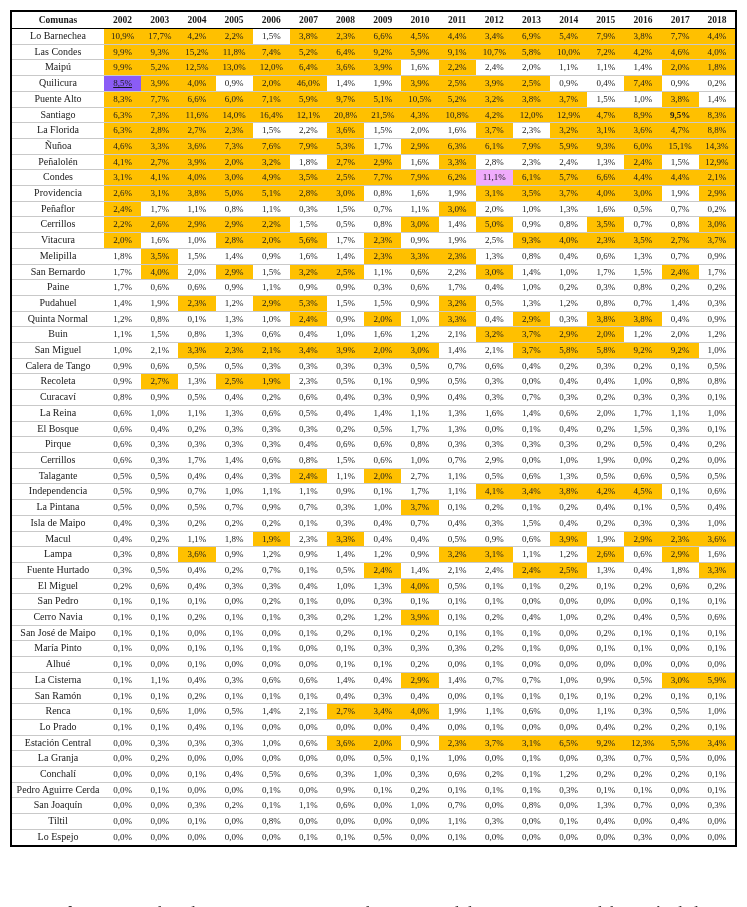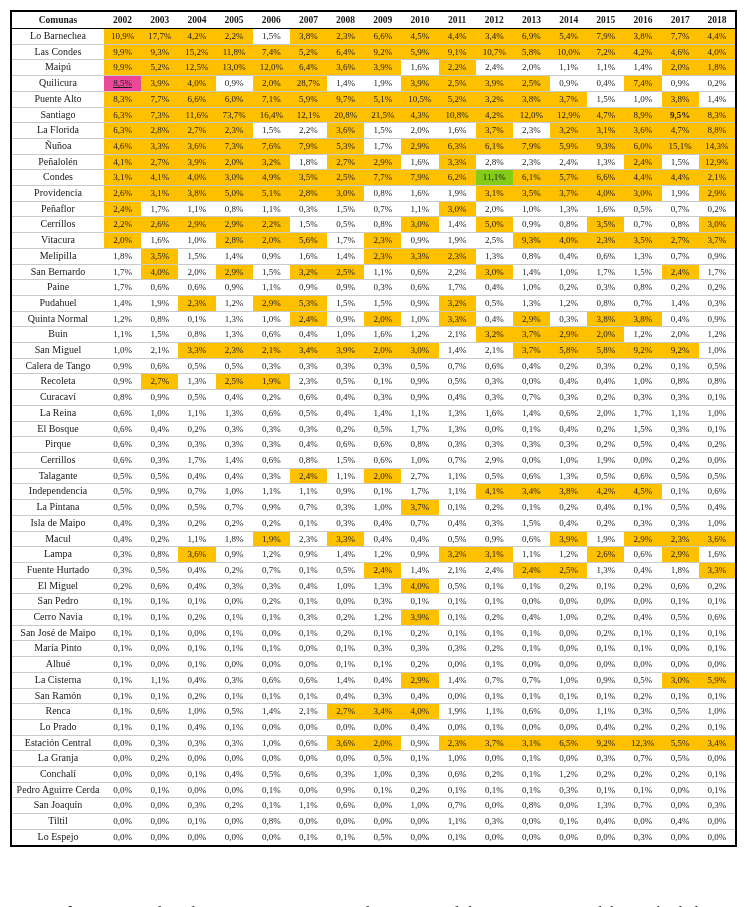--- a/index.html
+++ b/index.html
@@ -97,26 +97,26 @@
           <td>2,4%</td>
           <td>2,0%</td>
           <td>1,1%</td>
           <td>1,1%</td>
           <td>1,4%</td>
           <td style="background: rgb(255, 192, 0);">2,0%</td>
           <td style="background: rgb(255, 192, 0);">1,8%</td>
         </tr>
         <tr>
           <td class="comuna">Quilicura</td>
-          <td style="background: #ec4899; text-decoration: underline;">8,5%</td>
+          <td style="background: #8b5cf6; text-decoration: underline;">8,5%</td>
           <td style="background: rgb(255, 192, 0);">3,9%</td>
           <td style="background: rgb(255, 192, 0);">4,0%</td>
           <td>0,9%</td>
           <td style="background: rgb(255, 192, 0);">2,0%</td>
-          <td style="background: rgb(255, 192, 0);">28,7%</td>
+          <td style="background: rgb(255, 192, 0);">46,0%</td>
           <td>1,4%</td>
           <td>1,9%</td>
           <td style="background: rgb(255, 192, 0);">3,9%</td>
           <td style="background: rgb(255, 192, 0);">2,5%</td>
           <td style="background: rgb(255, 192, 0);">3,9%</td>
           <td style="background: rgb(255, 192, 0);">2,5%</td>
           <td>0,9%</td>
           <td>0,4%</td>
           <td style="background: rgb(255, 192, 0);">7,4%</td>
           <td>0,9%</td>
@@ -140,21 +140,21 @@
           <td>1,5%</td>
           <td>1,0%</td>
           <td style="background: rgb(255, 192, 0);">3,8%</td>
           <td>1,4%</td>
         </tr>
         <tr>
           <td class="comuna">Santiago</td>
           <td style="background: rgb(255, 192, 0);">6,3%</td>
           <td style="background: rgb(255, 192, 0);">7,3%</td>
           <td style="background: rgb(255, 192, 0);">11,6%</td>
-          <td style="background: rgb(255, 192, 0);">73,7%</td>
+          <td style="background: rgb(255, 192, 0);">14,0%</td>
           <td style="background: rgb(255, 192, 0);">16,4%</td>
           <td style="background: rgb(255, 192, 0);">12,1%</td>
           <td style="background: rgb(255, 192, 0);">20,8%</td>
           <td style="background: rgb(255, 192, 0);">21,5%</td>
           <td style="background: rgb(255, 192, 0);">4,3%</td>
           <td style="background: rgb(255, 192, 0);">10,8%</td>
           <td style="background: rgb(255, 192, 0);">4,2%</td>
           <td style="background: rgb(255, 192, 0);">12,0%</td>
           <td style="background: rgb(255, 192, 0);">12,9%</td>
           <td style="background: rgb(255, 192, 0);">4,7%</td>
@@ -227,21 +227,21 @@
           <td style="background: rgb(255, 192, 0);">3,1%</td>
           <td style="background: rgb(255, 192, 0);">4,1%</td>
           <td style="background: rgb(255, 192, 0);">4,0%</td>
           <td style="background: rgb(255, 192, 0);">3,0%</td>
           <td style="background: rgb(255, 192, 0);">4,9%</td>
           <td style="background: rgb(255, 192, 0);">3,5%</td>
           <td style="background: rgb(255, 192, 0);">2,5%</td>
           <td style="background: rgb(255, 192, 0);">7,7%</td>
           <td style="background: rgb(255, 192, 0);">7,9%</td>
           <td style="background: rgb(255, 192, 0);">6,2%</td>
-          <td style="background: #84cc16; text-align: center;">11,1%</td>
+          <td style="background: #f0abfc; text-align: center;">11,1%</td>
           <td style="background: rgb(255, 192, 0);">6,1%</td>
           <td style="background: rgb(255, 192, 0);">5,7%</td>
           <td style="background: rgb(255, 192, 0);">6,6%</td>
           <td style="background: rgb(255, 192, 0);">4,4%</td>
           <td style="background: rgb(255, 192, 0);">4,4%</td>
           <td style="background: rgb(255, 192, 0);">2,1%</td>
         </tr>
         <tr>
           <td class="comuna">Providencia</td>
           <td style="background: rgb(255, 192, 0);">2,6%</td>

